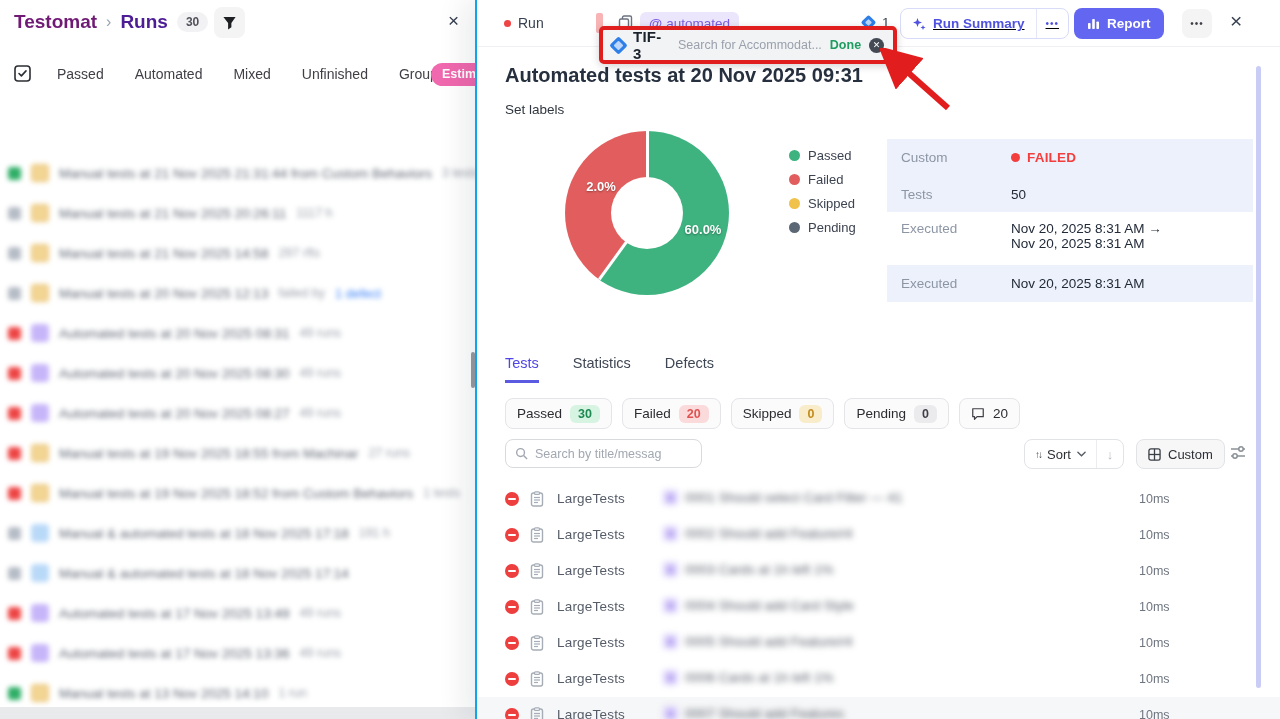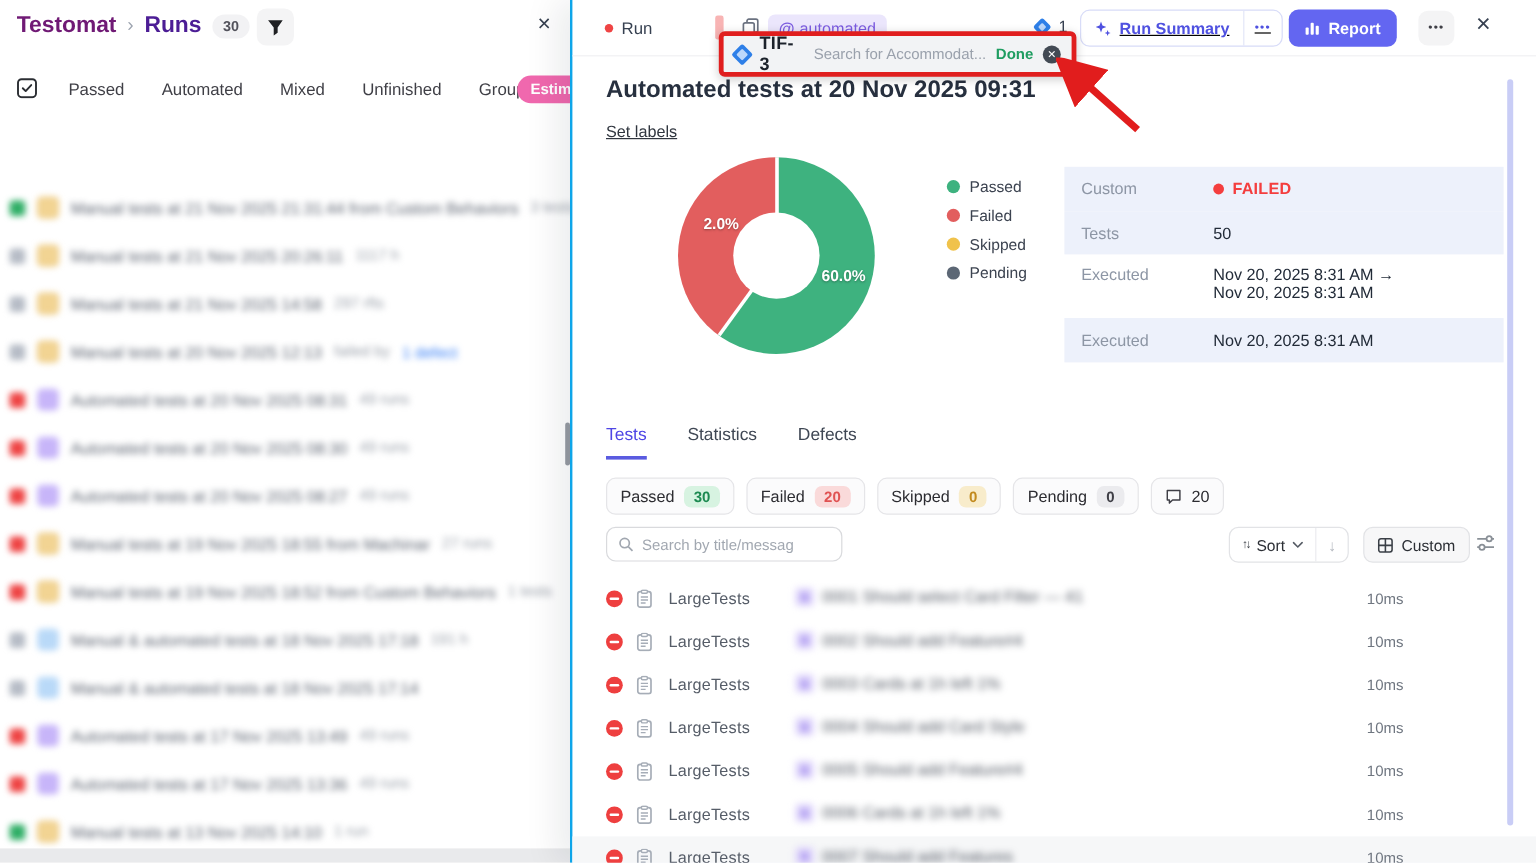--- a/index.html
+++ b/index.html
@@ -64,21 +64,21 @@
 
   
   .tif-box { position:absolute; left:122px; top:26px; width:298px; height:38px; border:4px solid #e01e1e; border-radius:5px; background:#f2f3f5; box-shadow:0 2px 8px rgba(0,0,0,.18); display:flex; align-items:center; gap:8px; padding:0 9px; z-index:50; }
   .tif-key { font-size:15px; font-weight:600; color:#1c222b; letter-spacing:.3px; }
   .tif-text { font-size:12.5px; color:#9aa1ac; white-space:nowrap; }
   .tif-done { font-size:12.5px; font-weight:600; color:#1f9d61; }
   .tif-close { width:15px; height:15px; border-radius:50%; background:#434a54; color:#fff; font-size:9px; display:flex; align-items:center; justify-content:center; cursor:pointer; }
   .arrow-svg { position:absolute; left:403px; top:48px; z-index:50; }
 
   .run-title { position:absolute; left:28px; top:64px; font-size:20px; font-weight:700; color:#27303f; }
-  .set-labels { position:absolute; left:28px; top:102px; font-size:13.5px; color:#30363f; text-decoration:underline; cursor:pointer; }
+  .set-labels { position:absolute; left:28px; top:102px; font-size:13.5px; color:#30363f; cursor:pointer; }
 
   
   .donut { position:absolute; left:88px; top:131px; width:164px; height:164px; border-radius:50%; }
   .donut::after { content:""; position:absolute; inset:46px; background:#fff; border-radius:50%; }
   .donut .sep { position:absolute; left:50%; top:0; width:3px; height:50%; margin-left:-1.5px; background:#fff; transform-origin:50% 100%; }
   .slice-label { position:absolute; width:48px; text-align:center; color:#fff; font-size:13px; font-weight:700; text-shadow:0 1px 2px rgba(0,0,0,.35); z-index:2; }
   .lab-failed { left:12px; top:48px; }
   .lab-passed { left:114px; top:91px; }
   .legend { position:absolute; left:312px; top:148px; }
   .lg-item { display:flex; align-items:center; gap:8px; margin-bottom:9px; font-size:13px; color:#3c4350; }

